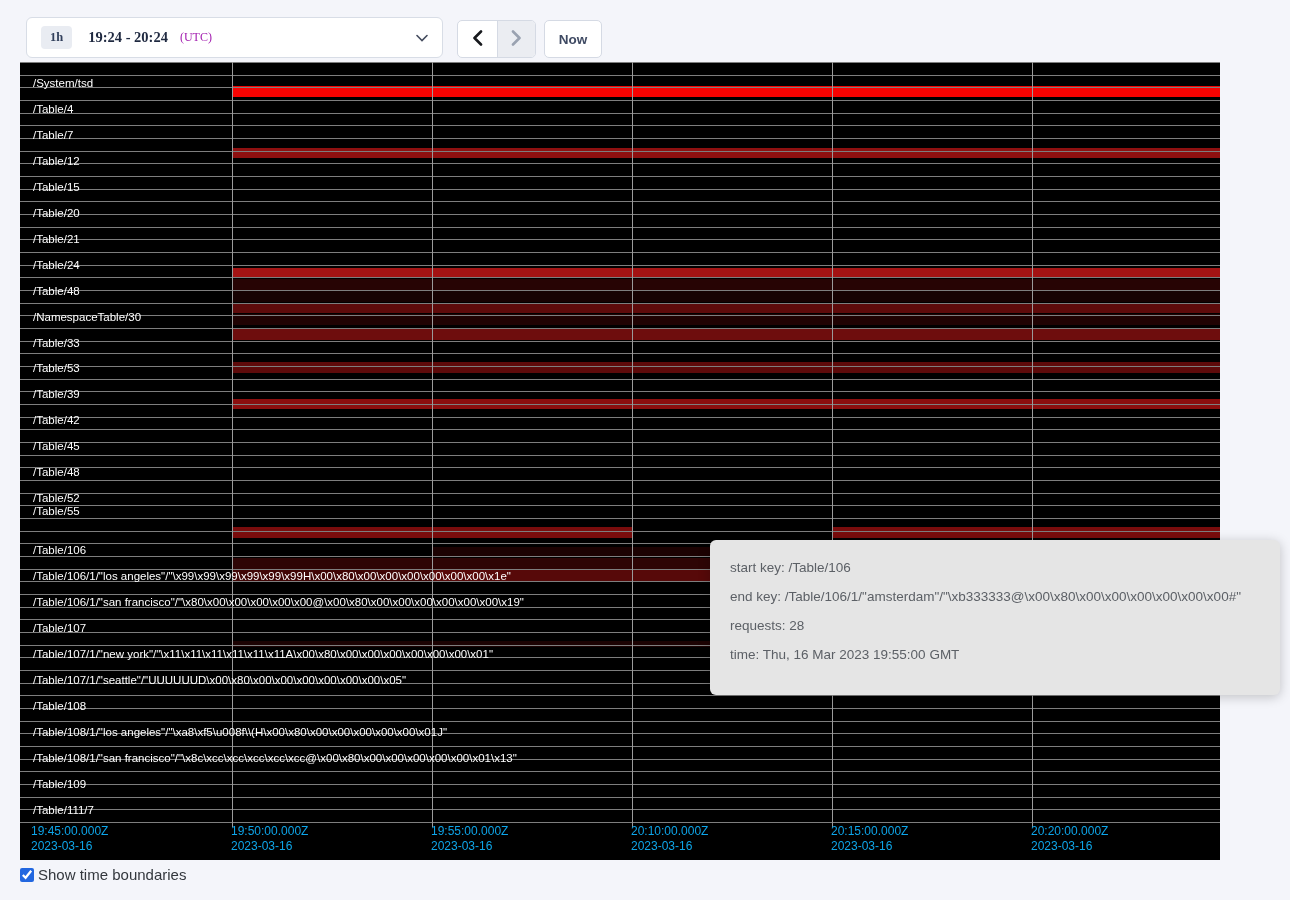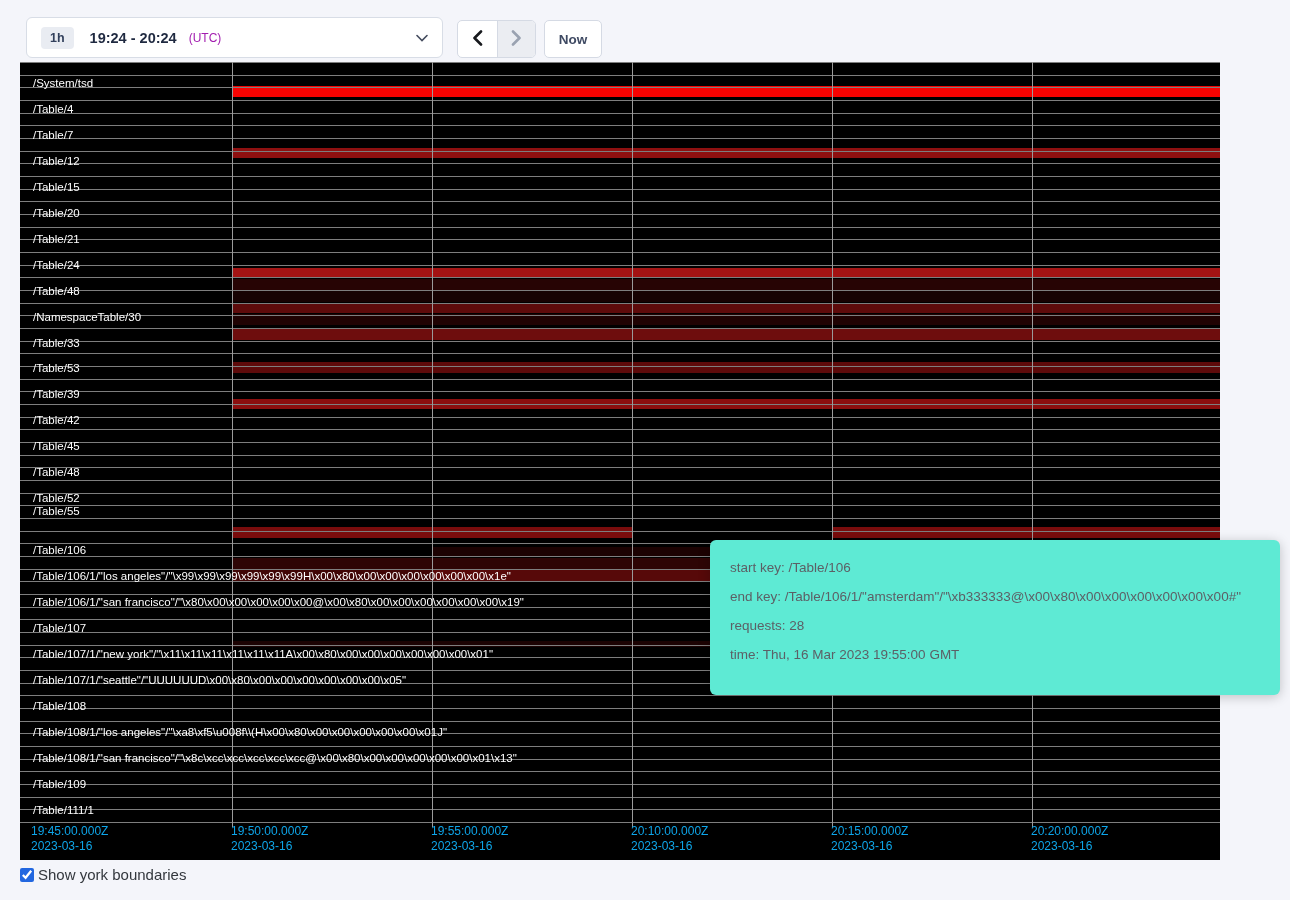--- a/index.html
+++ b/index.html
@@ -8,21 +8,21 @@
     font-family: "Liberation Sans", sans-serif;
     background:#f4f5fa;
     position:relative;
     overflow:hidden;
   }
   
   .toolbar { position:absolute; left:0; top:0; width:1290px; height:62px; }
   .time-dropdown {
     position:absolute; left:26px; top:17px; width:417px; height:41px;
     background:#ffffff; border:1px solid #d8dde6; border-radius:6px;
-    display:flex; align-items:center; padding:0 14px; cursor:pointer;
+    display:flex; align-items:center; padding:0 14px; cursor:pointer;font-family:Liberation Serif, serif;
   }
   .duration-badge {
     background:#e9ecf2; color:#32405c; font-weight:bold; font-size:12.5px;
     padding:4px 9px; border-radius:4px; margin-right:16px;
   }
   .range-text { font-size:14.5px; font-weight:bold; color:#1f2940; }
   .range-tz { font-size:12px; color:#a21caf; margin-left:12px; }
   .dd-chevron { margin-left:auto; display:flex; align-items:center; }
   .btn-group {
     position:absolute; left:457px; top:20px; width:79px; height:38px;
@@ -49,21 +49,21 @@
   .grid-v { position:absolute; top:0; width:1px; height:765px; background:#9b9b9b; }
   .heat-band { position:absolute; }
   .row-label {
     position:absolute; left:13px; transform:translateY(-50%);
     color:#ffffff; font-size:11.5px; white-space:nowrap;
   }
   .x-tick { position:absolute; top:762px; color:#0ea5e9; font-size:12px; line-height:15px; white-space:nowrap; }
   
   .span-tooltip {
     position:absolute; left:710px; top:540px; width:570px; height:155px;
-    background:#5eead4; border-radius:6px;
+    background:#e5e5e5; border-radius:6px;
     box-shadow:0 2px 12px rgba(0,0,0,0.22);
     padding:20px 0 0 20px; z-index:5;
   }
   .span-tooltip div {
     font-size:13.5px; color:#5c6066; margin-bottom:14px; white-space:nowrap;
   }
   
   .footer-row {
     position:absolute; left:20px; top:866px; display:flex; align-items:center;
   }
@@ -234,26 +234,26 @@
     <div class="row-label" style="top: 488.1px;">/Table/106</div>
     <div class="row-label" style="top: 514.05px;">/Table/106/1/"los angeles"/"\x99\x99\x99\x99\x99\x99H\x00\x80\x00\x00\x00\x00\x00\x00\x1e"</div>
     <div class="row-label" style="top: 540px;">/Table/106/1/"san francisco"/"\x80\x00\x00\x00\x00\x00@\x00\x80\x00\x00\x00\x00\x00\x00\x19"</div>
     <div class="row-label" style="top: 565.95px;">/Table/107</div>
     <div class="row-label" style="top: 591.9px;">/Table/107/1/"new york"/"\x11\x11\x11\x11\x11\x11A\x00\x80\x00\x00\x00\x00\x00\x00\x01"</div>
     <div class="row-label" style="top: 617.85px;">/Table/107/1/"seattle"/"UUUUUUD\x00\x80\x00\x00\x00\x00\x00\x00\x05"</div>
     <div class="row-label" style="top: 643.8px;">/Table/108</div>
     <div class="row-label" style="top: 669.75px;">/Table/108/1/"los angeles"/"\xa8\xf5\u008f\\(H\x00\x80\x00\x00\x00\x00\x00\x01J"</div>
     <div class="row-label" style="top: 695.7px;">/Table/108/1/"san francisco"/"\x8c\xcc\xcc\xcc\xcc\xcc@\x00\x80\x00\x00\x00\x00\x00\x01\x13"</div>
     <div class="row-label" style="top: 721.65px;">/Table/109</div>
-    <div class="row-label" style="top: 747.6px;">/Table/111/1</div>
+    <div class="row-label" style="top: 747.6px;">/Table/111/7</div>
   </div>
 
 <div class="span-tooltip">
   <div>start key: /Table/106</div>
   <div>end key: /Table/106/1/"amsterdam"/"\xb333333@\x00\x80\x00\x00\x00\x00\x00\x00#"</div>
   <div>requests: 28</div>
   <div>time: Thu, 16 Mar 2023 19:55:00 GMT</div>
 </div>
 
 <label class="footer-row">
   <input type="checkbox" id="span-cb" checked="" style="">
-  <span>Show york boundaries</span>
+  <span>Show time boundaries</span>
 </label>
 
 </body></html>

